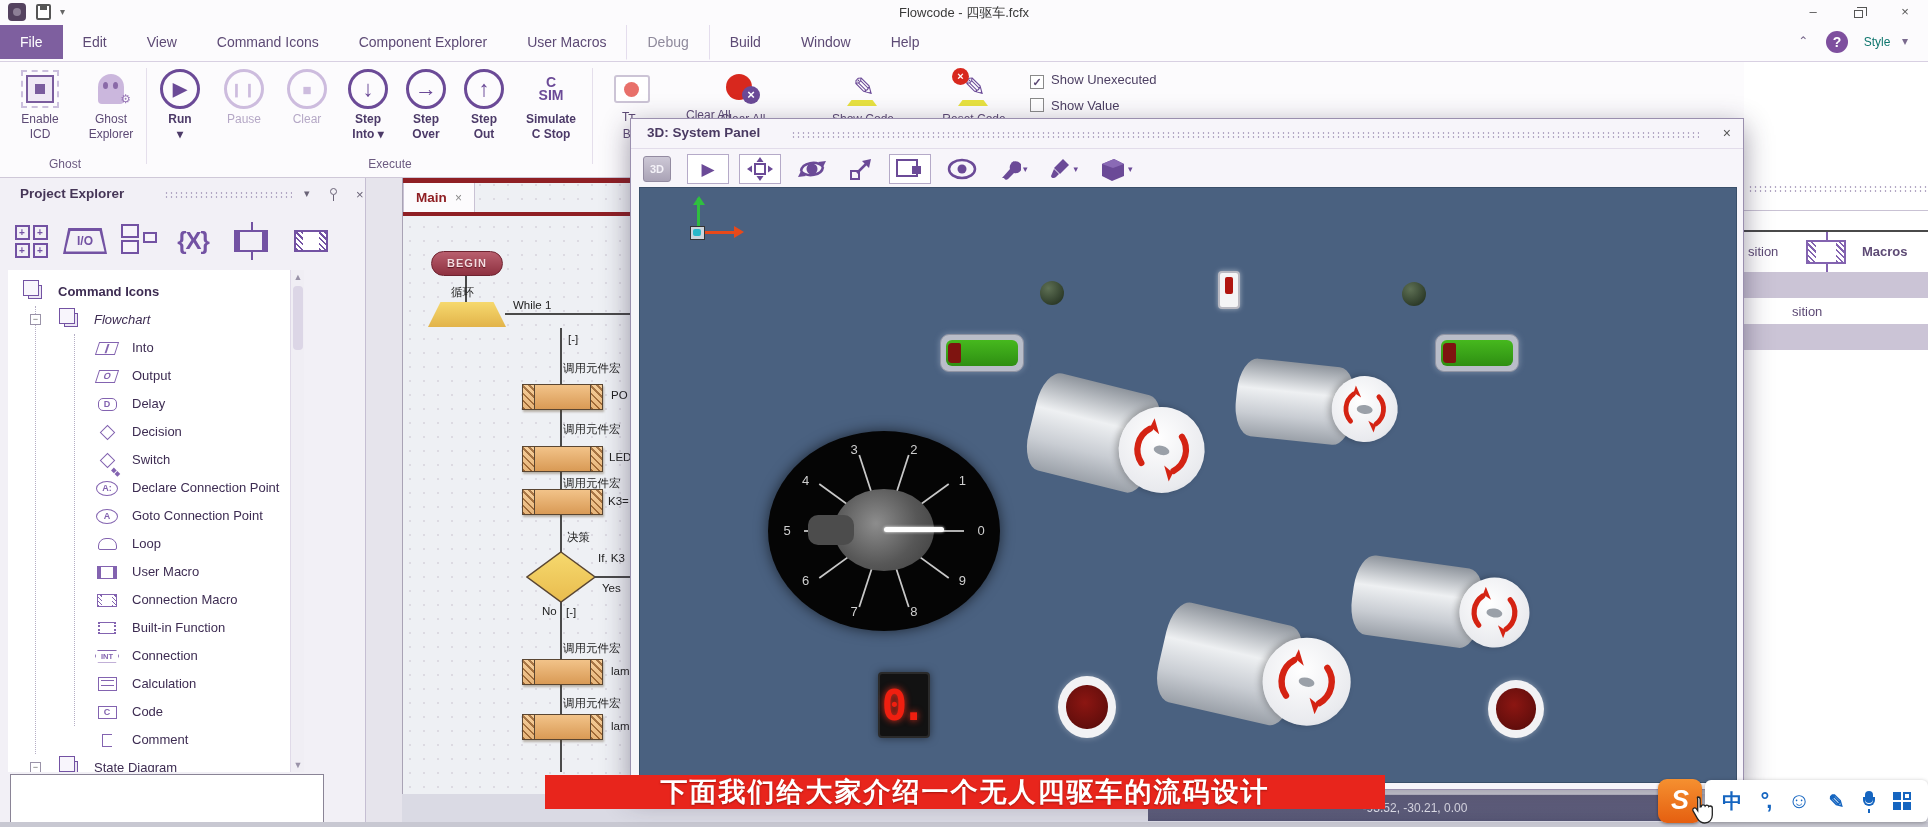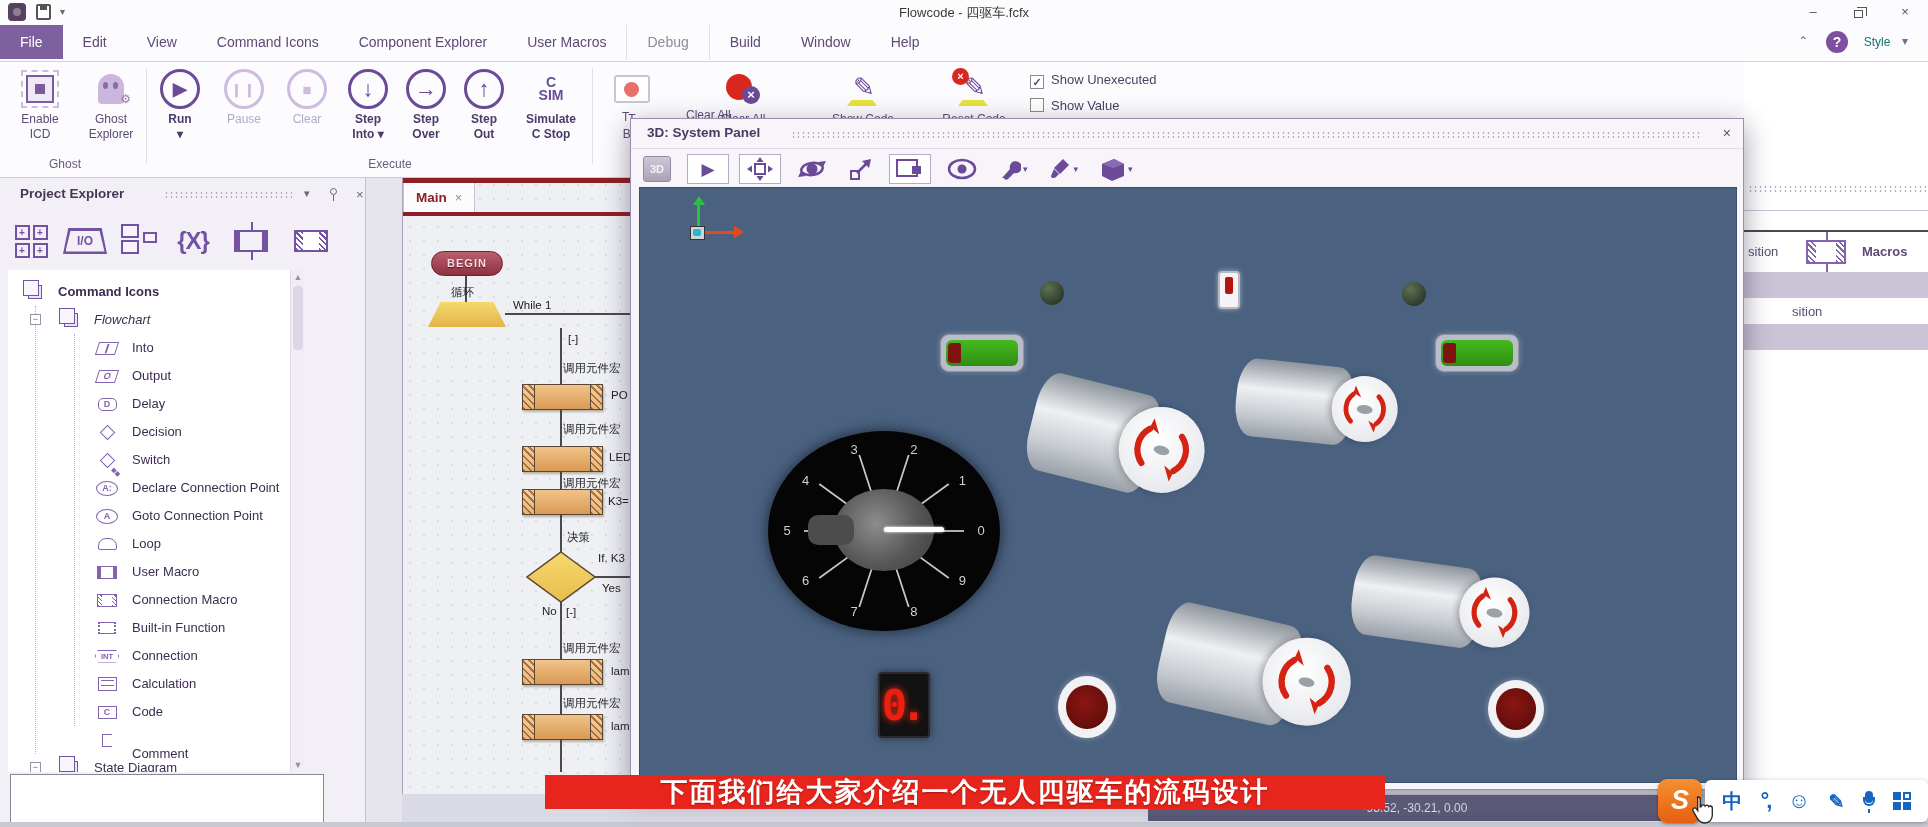--- a/index.html
+++ b/index.html
@@ -477,21 +477,21 @@
         <div class="trow" style="top: 428px;">
           <div class="ti" style="left: 84px; top: 3px; width: 30px; height: 22px;">
             <span class="ti-box">C</span>
           </div>
           <div class="lbl" style="position: absolute; left: 124px; top: 6px;">Code</div>
         </div>
         <div class="trow" style="top: 456px;">
           <div class="ti" style="left: 84px; top: 3px; width: 30px; height: 22px;">
             <span class="ti-com"></span>
           </div>
-          <div class="lbl" style="position: absolute; left: 124px; top: 20px;">Comment</div>
+          <div class="lbl" style="position: absolute; left: 124px; top: 6px;">Comment</div>
         </div>
         <div class="trow" style="top: 484px;">
           <div class="texp" style="left: 22px; top: 8px;">−</div>
           <div class="ti" style="left: 48px; top: 3px; width: 30px; height: 22px;">
             <span class="ti-pages"></span>
           </div>
           <div class="lbl" style="position: absolute; left: 86px; top: 6px;">State Diagram</div>
         </div>
       </div>
     <div class="pescroll">

